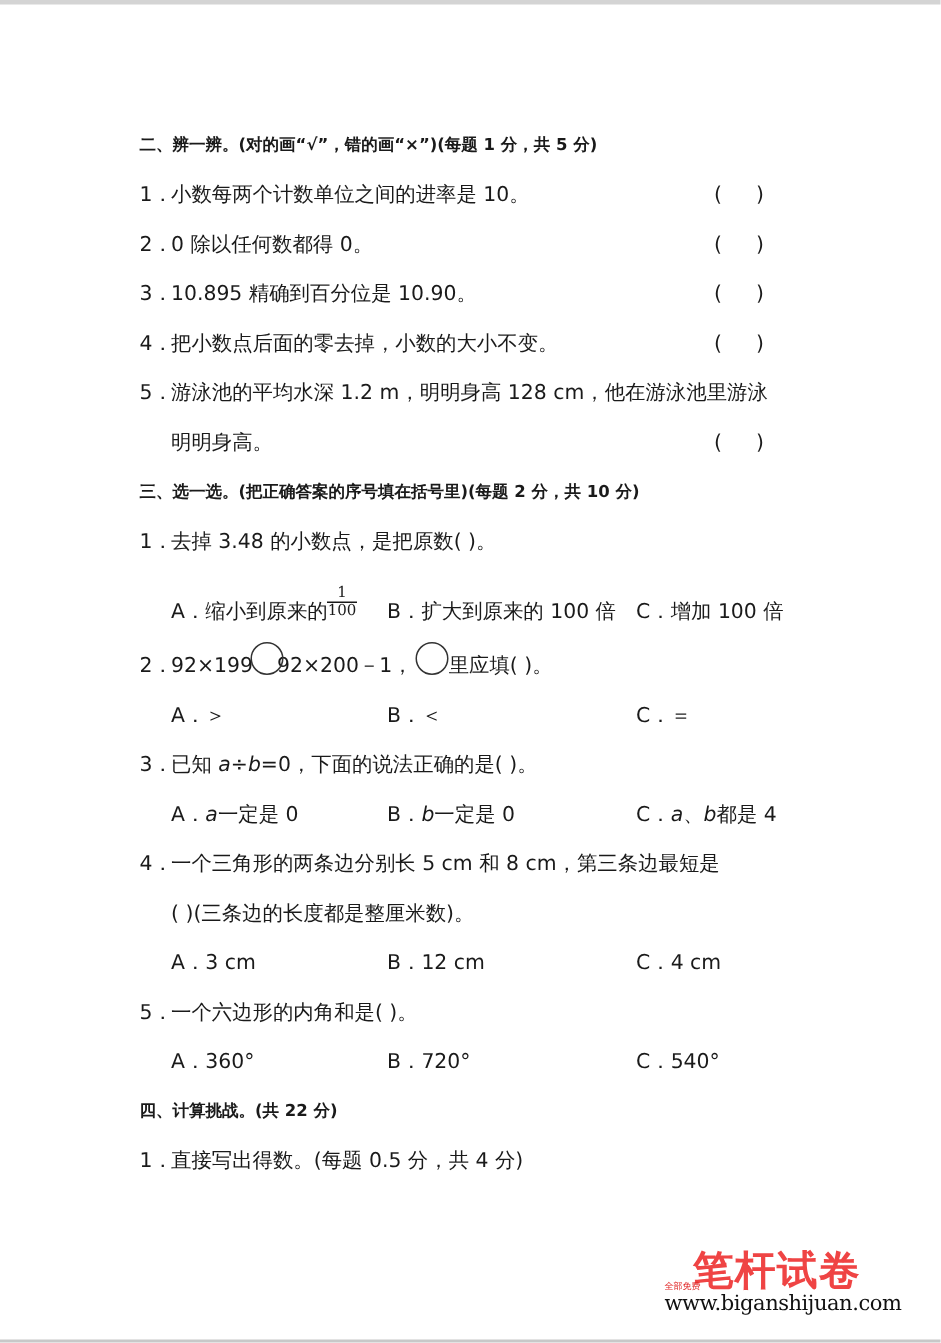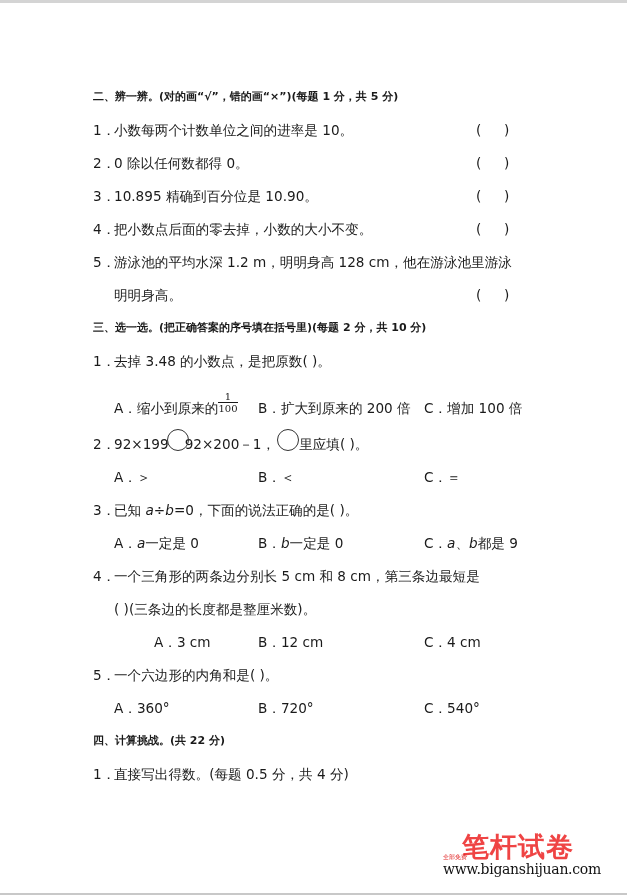--- a/index.html
+++ b/index.html
@@ -60,48 +60,48 @@
 <div class="paren" style="top:285px;"><span>(</span>)</div>
 
 <div class="line sec" style="top:318px;">三、选一选。(把正确答案的序号填在括号里)(每题 2 分，共 10 分)</div>
 
 <div class="line" style="top:351px;">
   <span class="num">1．</span><span>去掉 3.48 的小数点，是把原数(        )。</span>
 </div>
 <div class="opt" style="left:114px; top:398px;">
   <span>A．缩小到原来的</span><span class="frac"><span class="n">1</span><span class="d">100</span></span>
 </div>
-<div class="opt" style="left:258px; top:398px;">B．扩大到原来的 200 倍</div>
+<div class="opt" style="left:258px; top:398px;">B．扩大到原来的 100 倍</div>
 <div class="opt" style="left:424px; top:398px;">C．增加 100 倍</div>
 
 <div class="line" style="top:434px;">
   <span class="num">2．</span><span>92×199</span><span class="circle mid"></span><span>92×200－1，</span><span class="circle" style="margin-left:2px;"></span><span>里应填(        )。</span>
 </div>
 <div class="opt" style="left:114px; top:467px;">A．＞</div>
 <div class="opt" style="left:258px; top:467px;">B．＜</div>
 <div class="opt" style="left:424px; top:467px;">C．＝</div>
 
 <div class="line" style="top:500px;">
   <span class="num">3．</span><span>已知 </span><span class="it">a</span><span>÷</span><span class="it">b</span><span>=0，下面的说法正确的是(        )。</span>
 </div>
 <div class="opt" style="left:114px; top:533px;">
   <span>A．</span><span class="it">a</span><span>一定是 0</span>
 </div>
 <div class="opt" style="left:258px; top:533px;">
   <span>B．</span><span class="it">b</span><span>一定是 0</span>
 </div>
 <div class="opt" style="left:424px; top:533px;">
-  <span>C．</span><span class="it">a</span><span>、</span><span class="it">b</span><span>都是 9</span>
+  <span>C．</span><span class="it">a</span><span>、</span><span class="it">b</span><span>都是 4</span>
 </div>
 
 <div class="line" style="top:566px;">
   <span class="num">4．</span><span>一个三角形的两条边分别长 5 cm 和 8 cm，第三条边最短是</span>
 </div>
 <div class="line indent" style="top:599px;">(        )(三条边的长度都是整厘米数)。</div>
-<div class="opt" style="left:114px; top:632px;margin-left:40px;">A．3 cm</div>
+<div class="opt" style="left:114px; top:632px;">A．3 cm</div>
 <div class="opt" style="left:258px; top:632px;">B．12 cm</div>
 <div class="opt" style="left:424px; top:632px;">C．4 cm</div>
 
 <div class="line" style="top:665px;">
   <span class="num">5．</span><span>一个六边形的内角和是(        )。</span>
 </div>
 <div class="opt" style="left:114px; top:698px;">A．360°</div>
 <div class="opt" style="left:258px; top:698px;">B．720°</div>
 <div class="opt" style="left:424px; top:698px;">C．540°</div>
 

